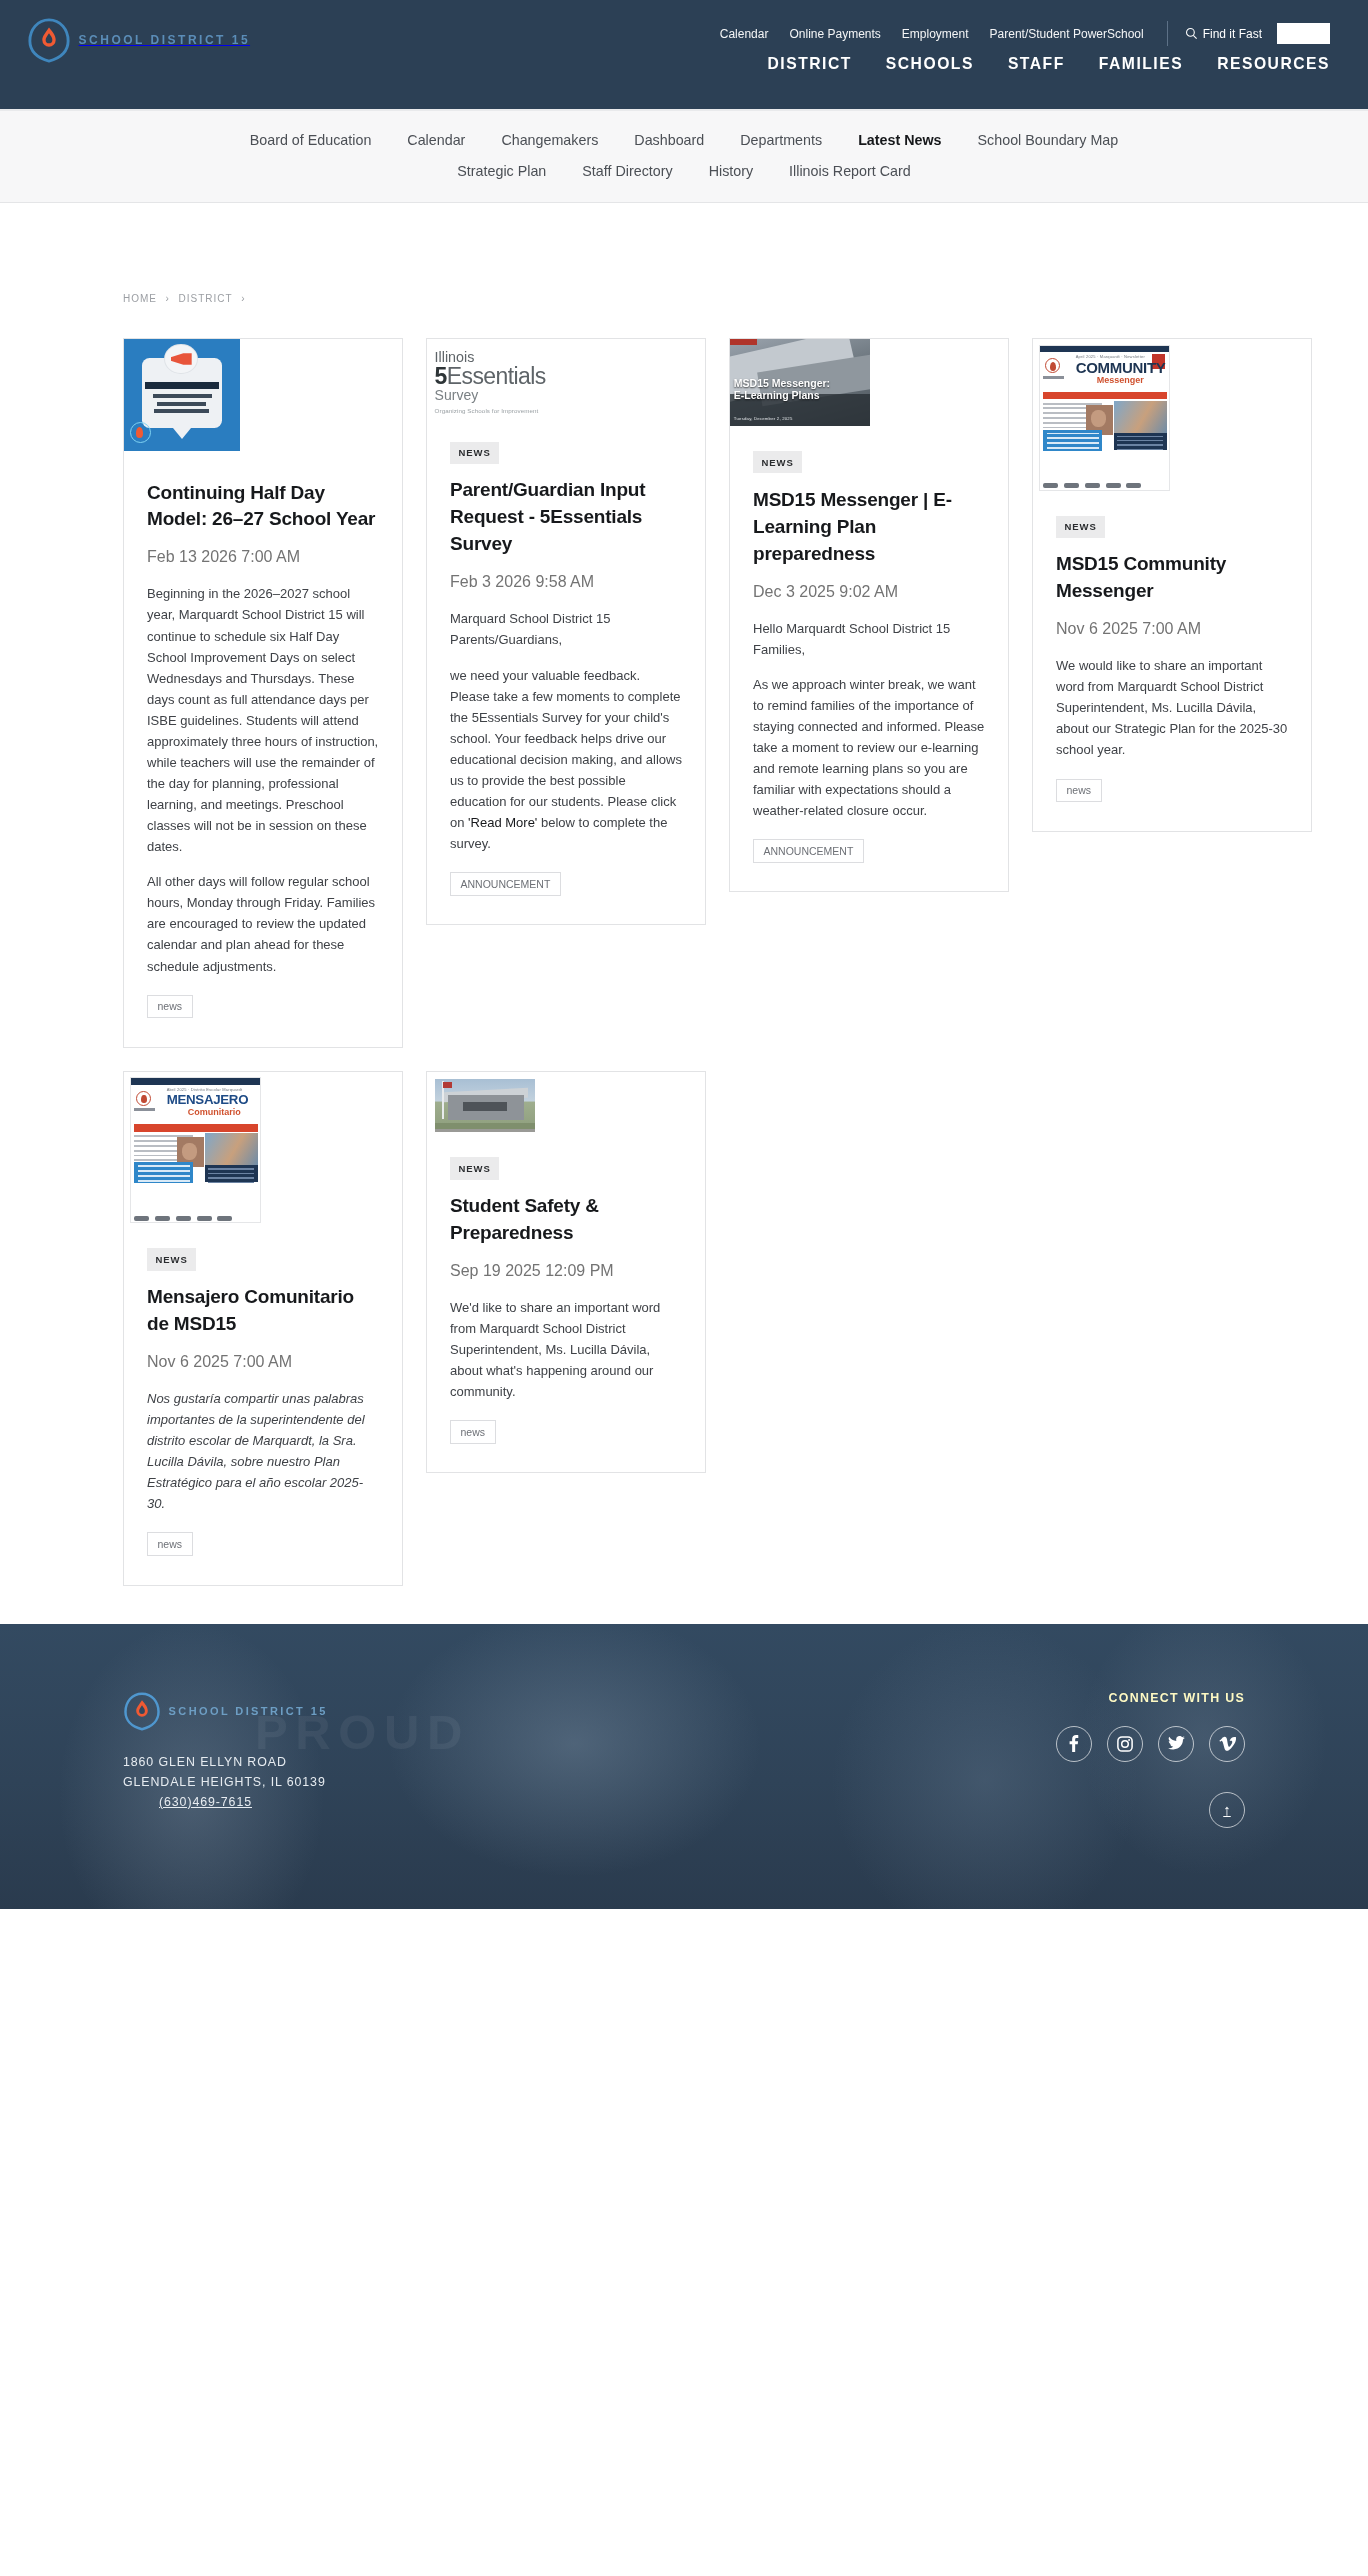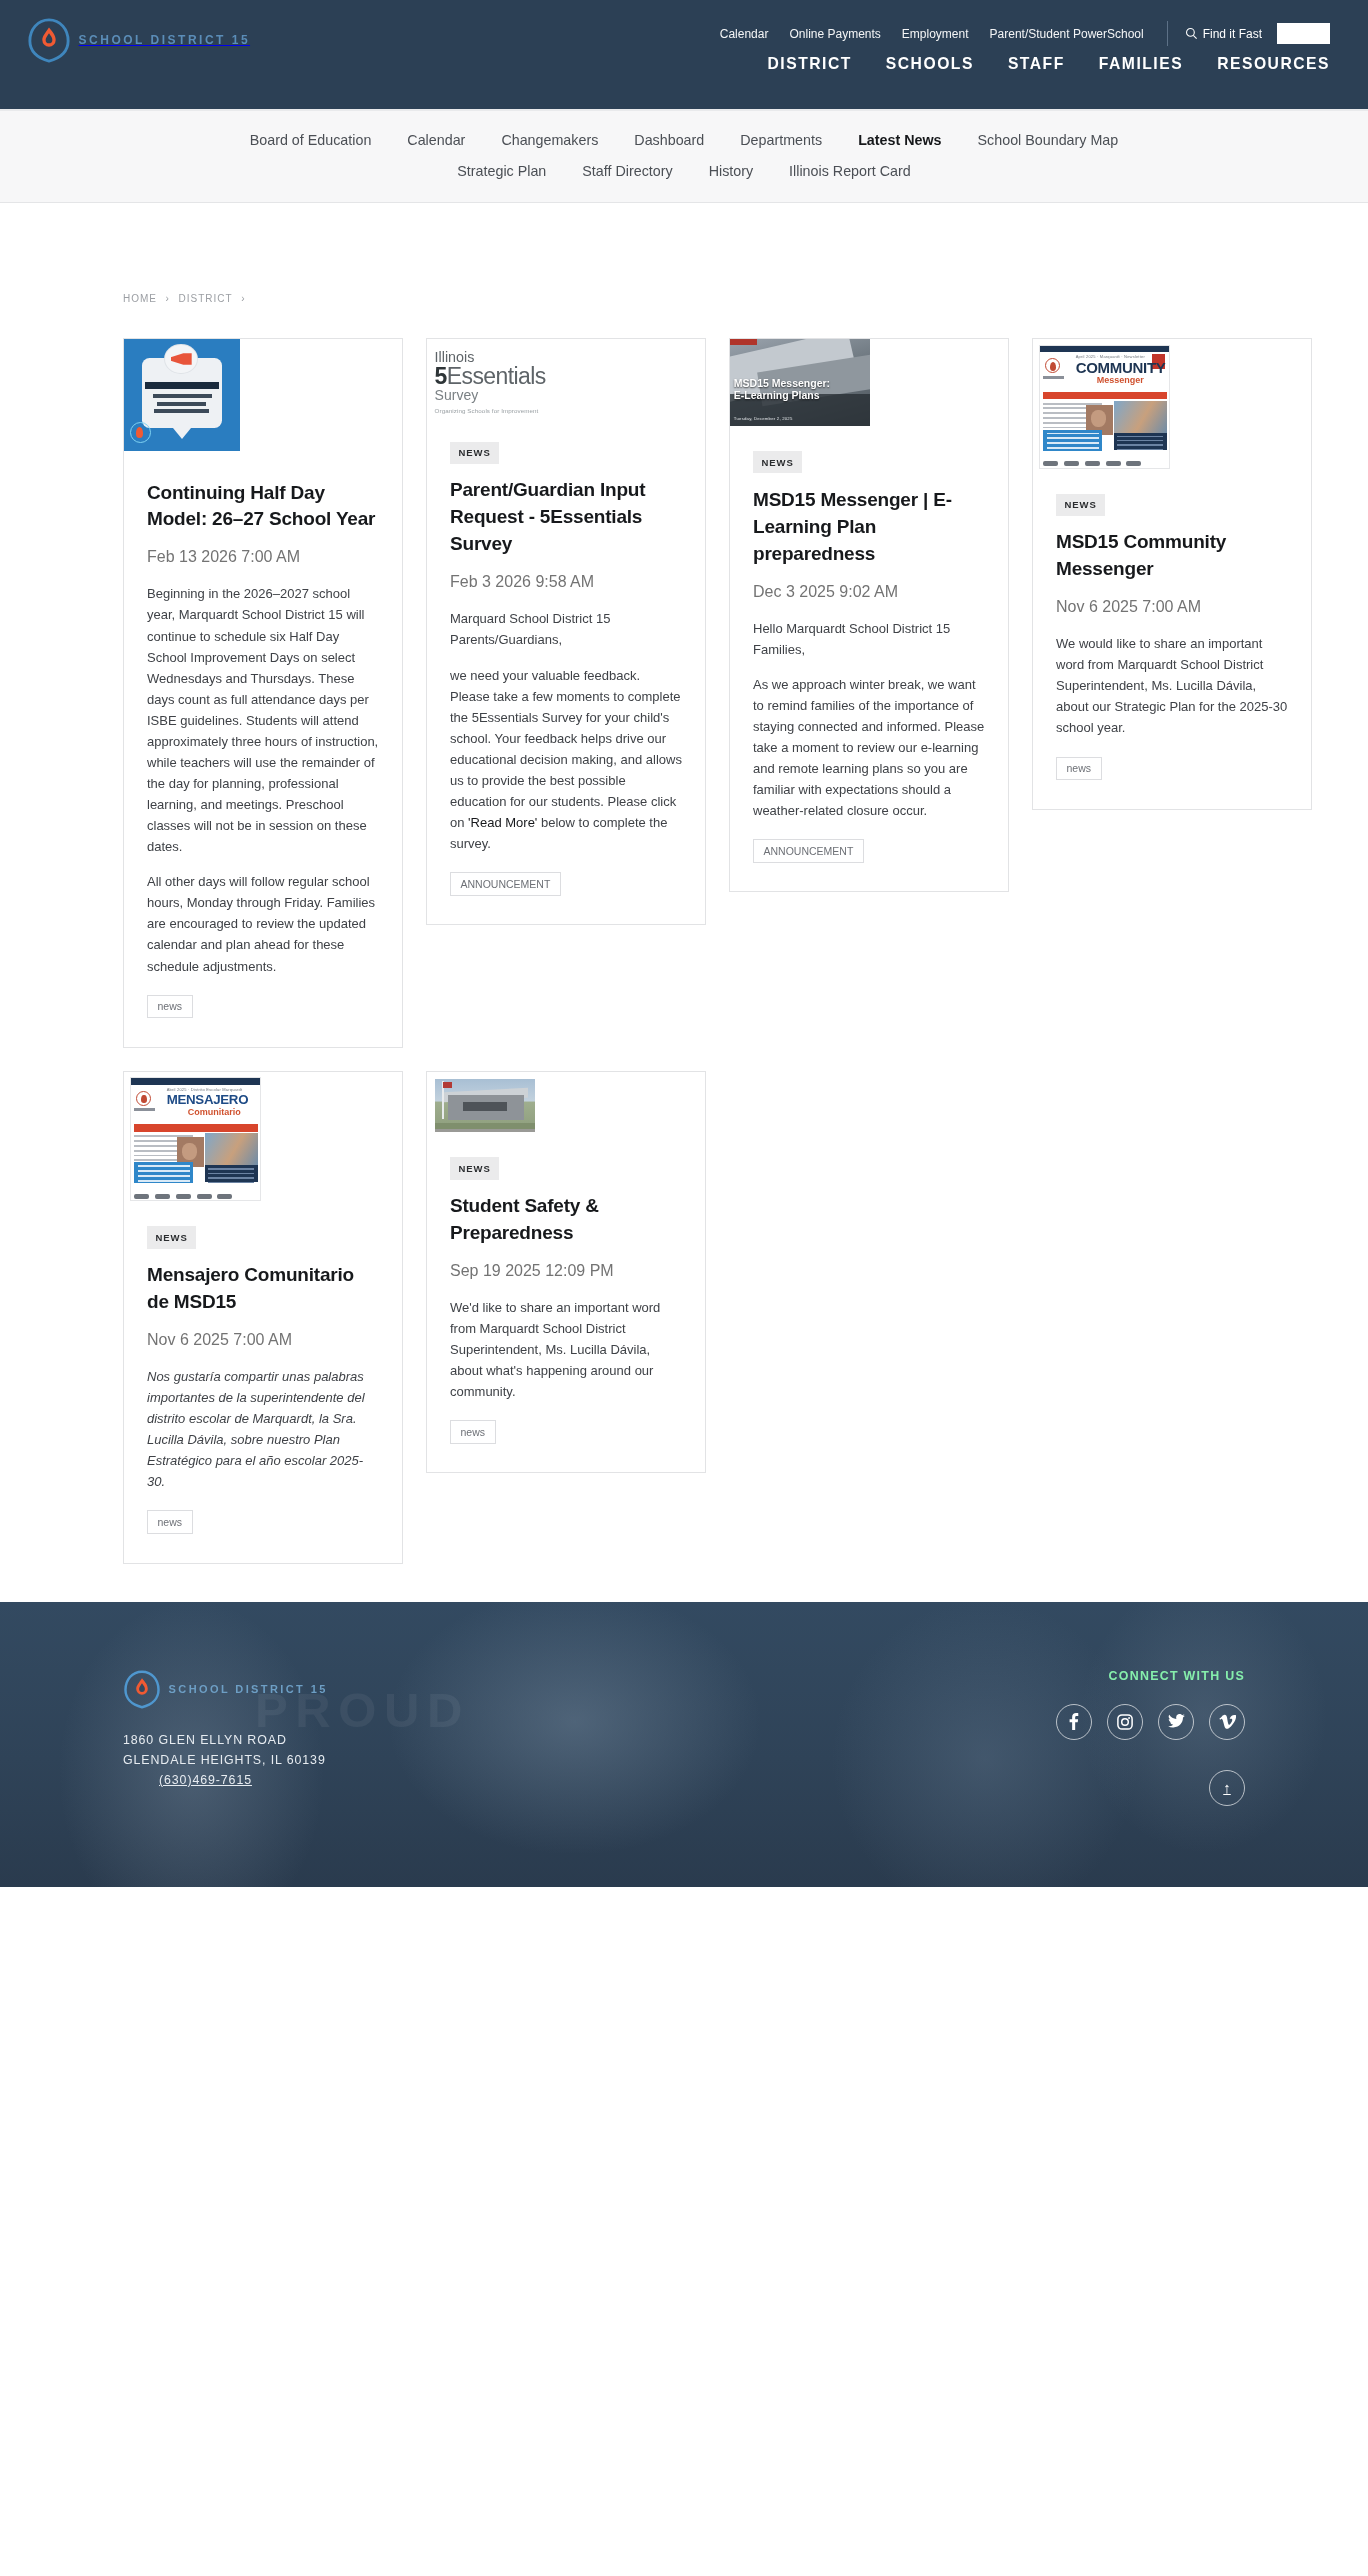--- a/index.html
+++ b/index.html
@@ -272,21 +272,21 @@
   }
   .th-messenger .mt2 {
     position:absolute; left:3.8px; bottom:4.8px; color:#e3e6e9;
     font-size:4.3px; letter-spacing:0.2px;
   }
   .th-messenger .tab {
     position:absolute; left:0; top:0; width:27px; height:5.7px; background:#b0342a;
   }
 
   .th-newsletter {
-    width: 131px; height: 124px;
+    width: 131px; height: 146px;
     background: #ffffff; position: relative;
     border: 1px solid #e5e6e8; overflow:hidden;
   }
   .th-newsletter .topbar2 { position:absolute; left:0; top:0; width:100%; height:6.7px; background:#1e3553;}
   .th-newsletter .nl-logo { position:absolute; left:5.7px; top:12.4px; width:15px; height:15px; border-radius:50%; border:1.4px solid #c14a34;}
   .th-newsletter .nl-logo:after{content:"";position:absolute;left:3.8px;top:2.9px;width:5.7px;height:8.6px;background:#c14a34;border-radius:50% 50% 50% 50%/60% 60% 40% 40%;}
   .th-newsletter .nl-sm { position:absolute; left:3.8px; top:30px; width:21px; height:2.9px; background:#8b9099;}
   .th-newsletter .nl-h1 { position:absolute; left:36px; top:8.6px; font-size:4px; color:#6d737b; letter-spacing:0.2px;}
   .th-newsletter .nl-h2 { position:absolute; left:36px; top:14.3px; font-size:15px; font-weight:700; color:#1e3553; letter-spacing:-0.3px; line-height:1;}
   .th-newsletter .nl-h3 { position:absolute; left:57px; top:30px; font-size:9px; color:#d0522f; font-weight:700; line-height:1;}
@@ -358,21 +358,21 @@
   .f-logo-wrap { display:flex; align-items:center; gap:7.6px; margin-bottom: 21px;}
   .f-logo-text {
     color: #6d9ec4; font-size: 11px; letter-spacing: 2.4px; font-weight: 700;
   }
   .f-address {
     color: #e7ecf1; font-size: 12.4px; line-height: 1.62; letter-spacing: 0.9px;
   }
   .f-phone { color:#e7ecf1; text-decoration: underline; margin-left: 36px; }
 
   .connect-title {
-    color: #86efac; font-size: 12.4px; font-weight: 700;
+    color: #fef9c3; font-size: 12.4px; font-weight: 700;
     letter-spacing: 1.3px; text-align: right; margin-bottom: 21px;
   }
   .social-row { display: flex; gap: 15px; justify-content: flex-end; }
   .soc {
     width: 36px; height: 36px; border-radius: 50%;
     border: 1px solid rgba(255,255,255,.65);
     display: flex; align-items: center; justify-content: center;
   }
   .soc svg { fill: #ffffff; }
   .totop {

